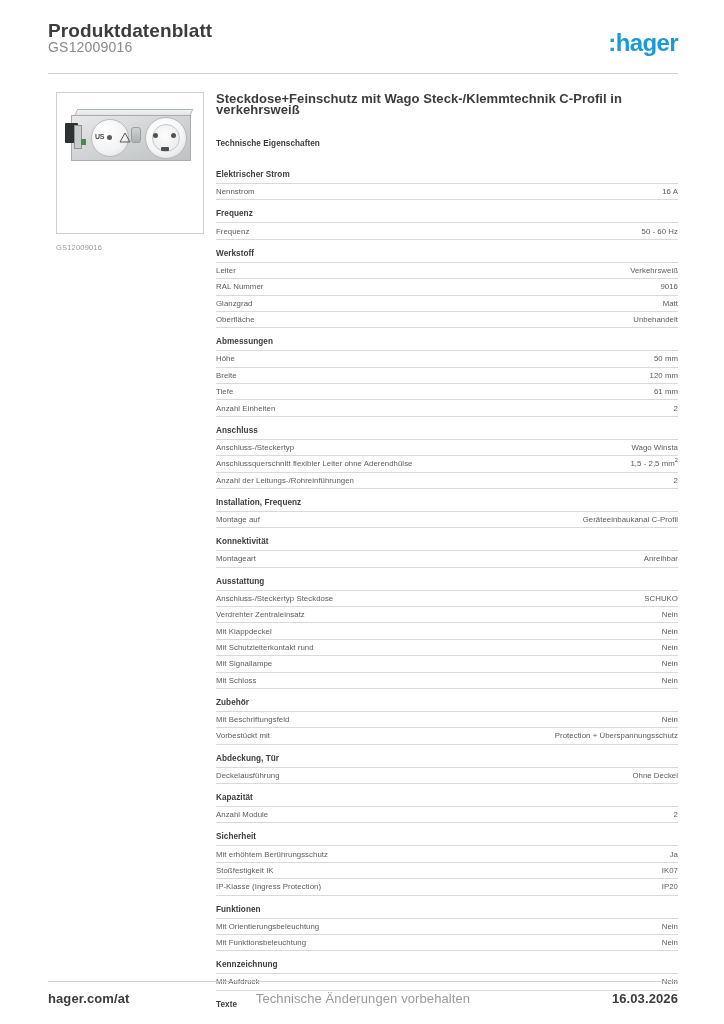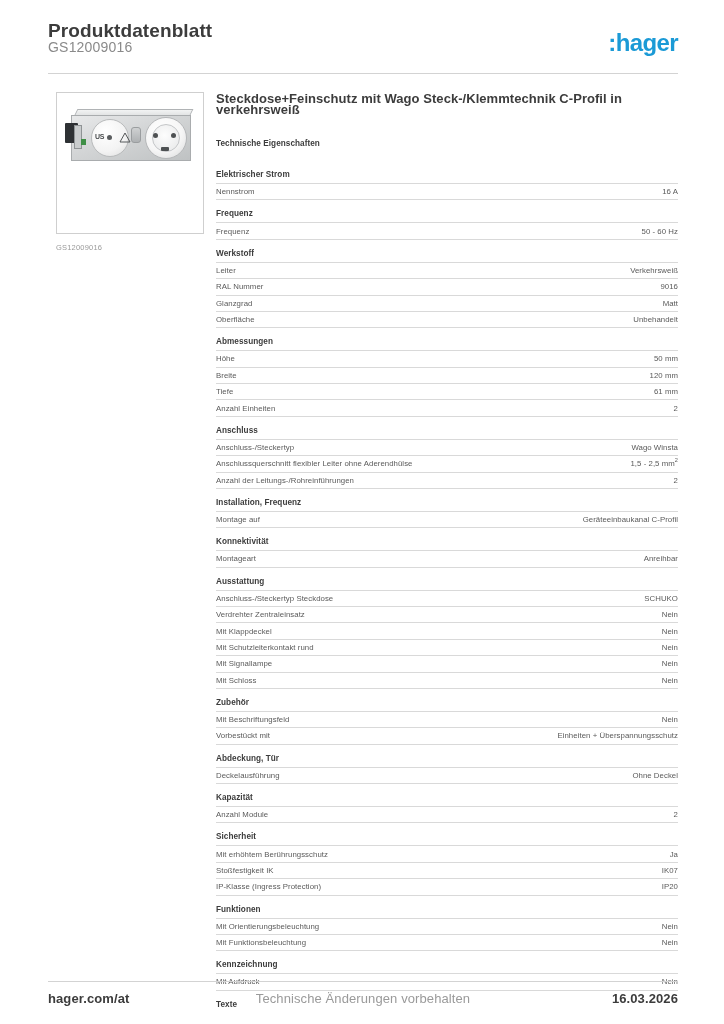--- a/index.html
+++ b/index.html
@@ -458,21 +458,21 @@
           </div>
         </div>
         <div class="spec-group">
           <div class="group-title">Zubehör</div>
           <div class="spec-row">
             <span class="spec-key">Mit Beschriftungsfeld</span>
             <span class="spec-val">Nein</span>
           </div>
           <div class="spec-row">
             <span class="spec-key">Vorbestückt mit</span>
-            <span class="spec-val">Einheiten + Überspannungsschutz</span>
+            <span class="spec-val">Protection + Überspannungsschutz</span>
           </div>
         </div>
         <div class="spec-group">
           <div class="group-title">Abdeckung, Tür</div>
           <div class="spec-row">
             <span class="spec-key">Deckelausführung</span>
             <span class="spec-val">Ohne Deckel</span>
           </div>
         </div>
         <div class="spec-group">

